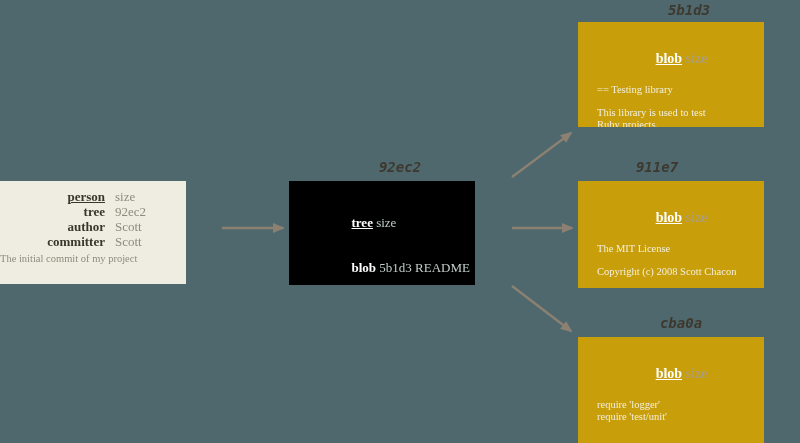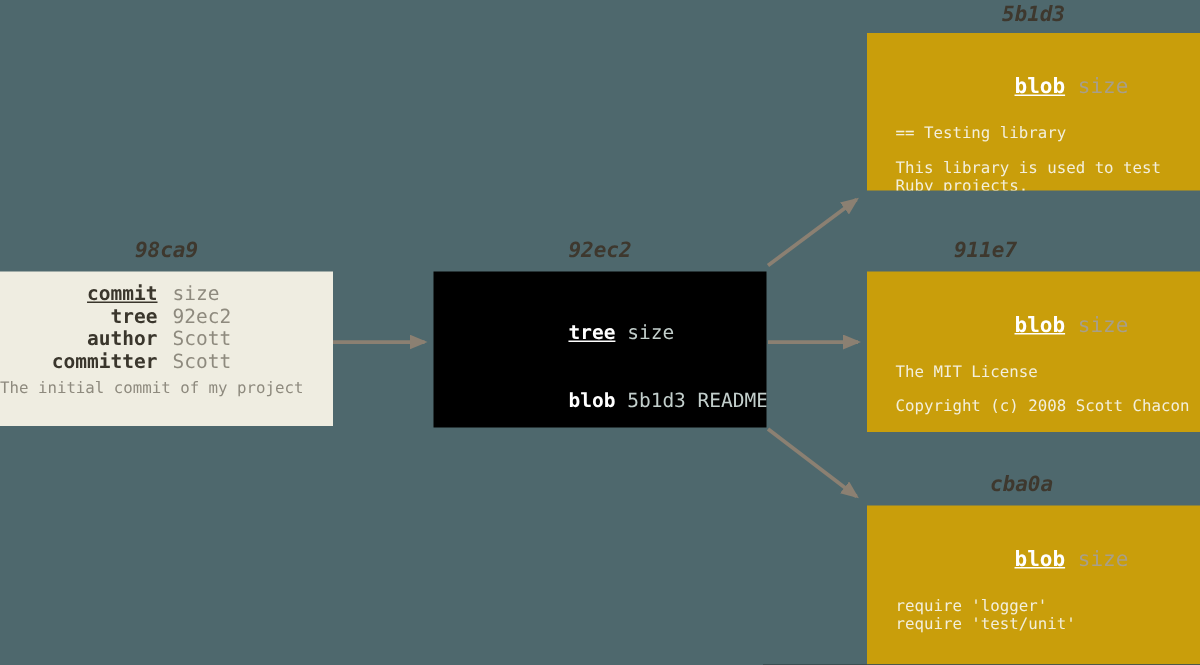--- a/index.html
+++ b/index.html
@@ -14,21 +14,21 @@
   .obj-label{
     position:absolute;
     width:222px;
     text-align:center;
     font-size:14px;
     font-weight:bold;
     color:#3e382e;
     line-height:18px;
     font-style:italic;
   }
-  .box{position:absolute;width:222px;overflow:hidden;box-sizing:border-box;}
+  .box{position:absolute;width:186px;overflow:hidden;box-sizing:border-box;font-family:Liberation Serif, serif;}
 
   
   .commit-box{left:0;top:181px;height:103px;background:#efede1;padding-top:8px;}
   .commit-row{display:flex;font-size:13px;line-height:15px;}
   .commit-row .k{width:105px;text-align:right;font-weight:bold;color:#3a362c;white-space:pre;}
   .commit-row .v{margin-left:10px;color:#8e8a7e;white-space:pre;}
   .commit-note{margin-top:4px;text-align:left;font-size:10.5px;color:#8e8a7e;white-space:pre;}
 
   
   .tree-box{left:289px;top:181px;height:104px;background:#000000;padding:19px 0 0 43px;}
@@ -63,29 +63,28 @@
       <marker id="ah" markerUnits="userSpaceOnUse" markerWidth="12" markerHeight="10" refX="10" refY="5" orient="auto">
         <path d="M0,0 L12,5 L0,10 Z" fill="#8b8072"></path>
       </marker>
     </defs>
     <line x1="222" y1="228" x2="283" y2="228" stroke="#8b8072" stroke-width="2.5" marker-end="url(#ah)"></line>
     <line x1="512" y1="177" x2="571" y2="133" stroke="#8b8072" stroke-width="2.5" marker-end="url(#ah)"></line>
     <line x1="512" y1="228" x2="572" y2="228" stroke="#8b8072" stroke-width="2.5" marker-end="url(#ah)"></line>
     <line x1="512" y1="286" x2="571" y2="331" stroke="#8b8072" stroke-width="2.5" marker-end="url(#ah)"></line>
   </svg>
 
-  <div class="obj-label" style="left:0;top:158px">98ca9</div>
   <div class="obj-label" style="left:289px;top:158px">92ec2</div>
   <div class="obj-label" style="left:578px;top:1px">5b1d3</div>
   <div class="obj-label" style="left:546px;top:158px">911e7</div>
   <div class="obj-label" style="left:570px;top:314px">cba0a</div>
 
   <div class="box commit-box">
     <div class="commit-row">
-      <span class="k u">commit</span>
+      <span class="k u">person</span>
       <span class="v">size</span>
     </div>
     <div class="commit-row">
       <span class="k">tree</span>
       <span class="v">92ec2</span>
     </div>
     <div class="commit-row">
       <span class="k">author</span>
       <span class="v">Scott</span>
     </div>

